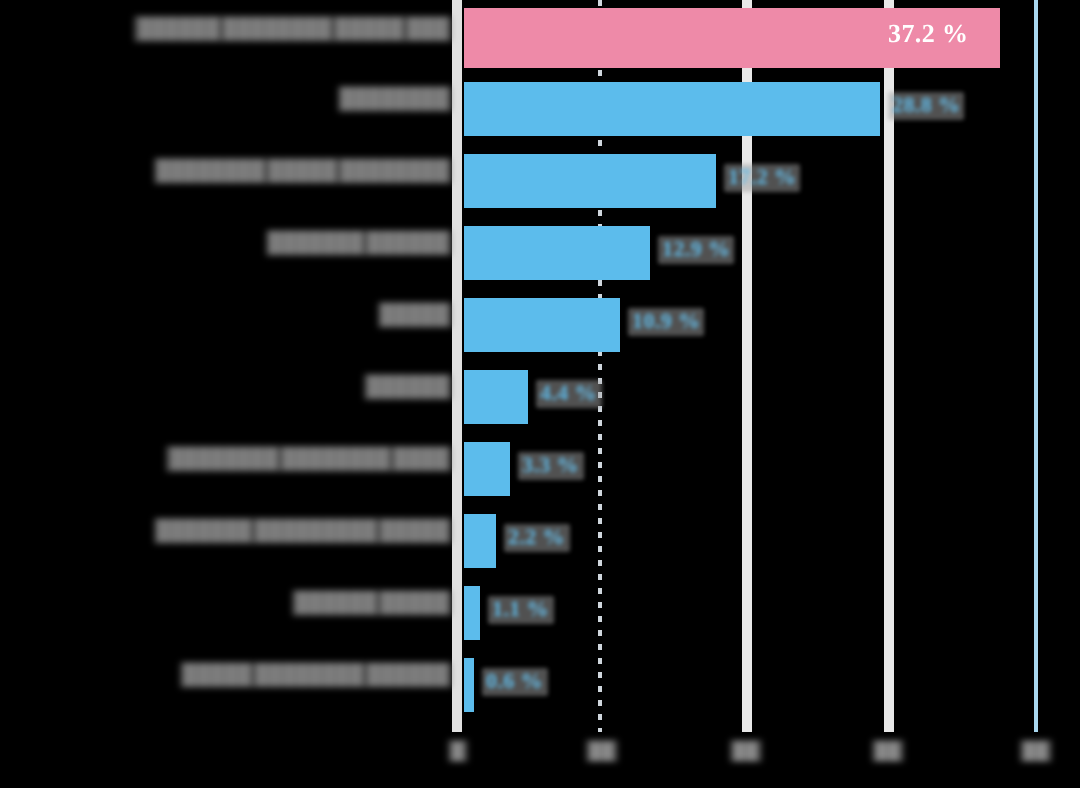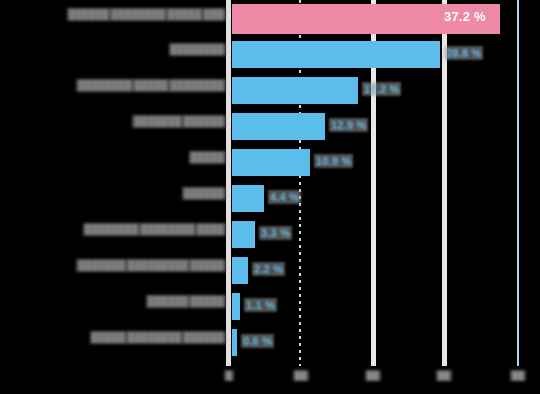--- a/index.html
+++ b/index.html
@@ -12,20 +12,21 @@
     height: 394px;
     overflow: hidden;
     font-family: "Liberation Sans", sans-serif;
   }
 
   #chart-root {
     position: relative;
     width: 540px;
     height: 394px;
     background: #000000;
+    font-family: Liberation Serif, serif;
   }
 
   
   #plot-area {
     position: absolute;
     left: 0;
     top: 0;
     width: 540px;
     height: 394px;
   }

